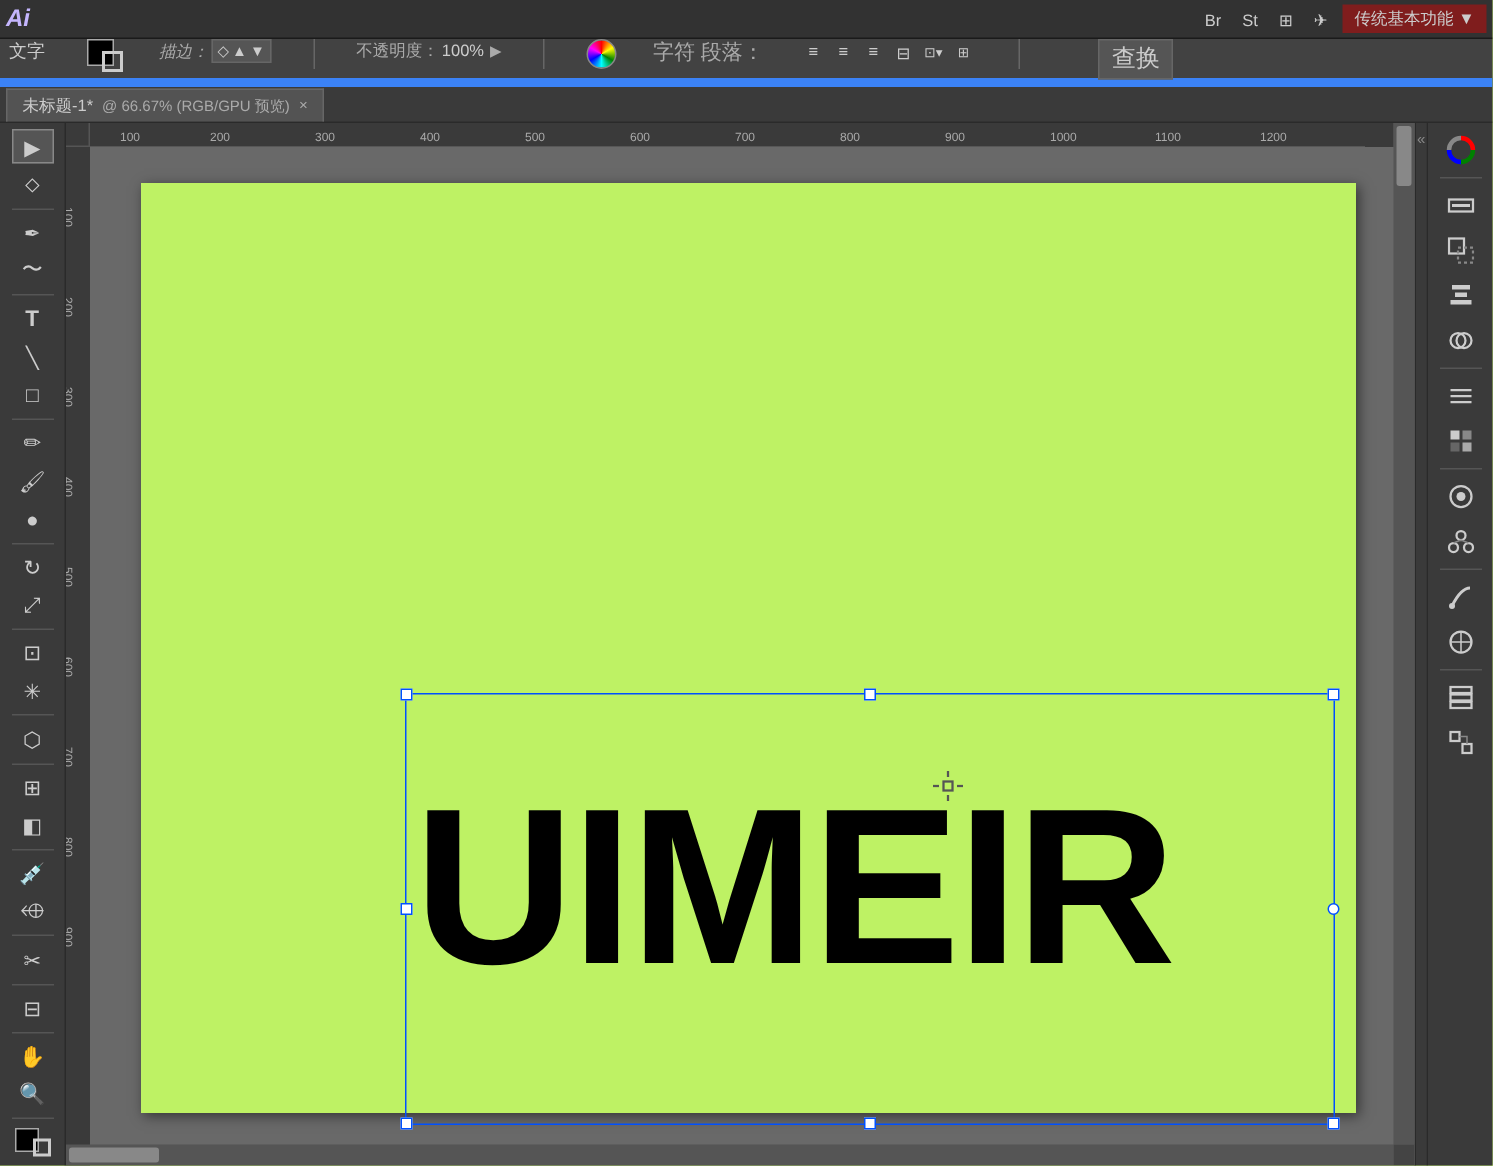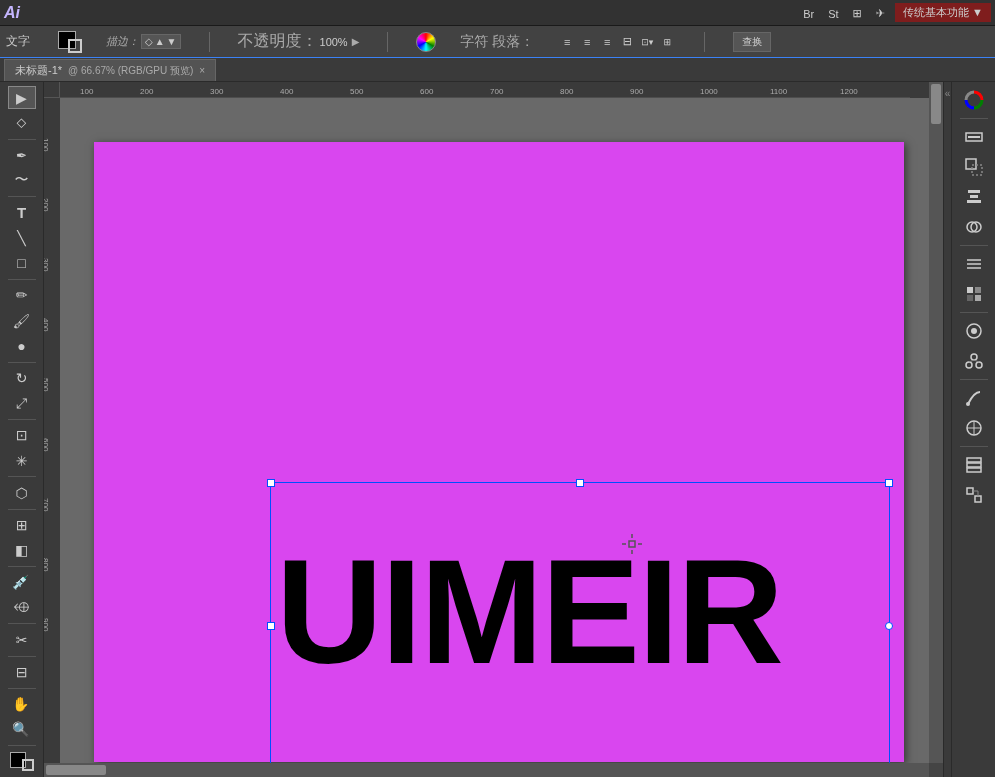--- a/index.html
+++ b/index.html
@@ -58,26 +58,26 @@
       color: #ccc;
       border: none;
       padding: 2px 8px;
       font-size: 11px;
       cursor: pointer;
     }
 
     
     .toolbar-row {
       display: flex;
-      align-items: center;
+      align-items: flex-start;
       background: #424242;
       height: 32px;
       padding: 0 6px;
       gap: 24px;
-      border-bottom: 1px solid #3b82f6;
+      border-bottom: 6px solid #3b82f6;
     }
     .toolbar-label {
       color: #ccc;
       font-size: 12px;
       margin-right: 4px;
     }
     .arrow-btn {
       display: flex;
       align-items: center;
       color: #ccc;
@@ -92,21 +92,21 @@
       display: flex;
       align-items: center;
       gap: 2px;
     }
     .desc-label { color: #aaa; font-size: 11px; font-style: italic; }
     .opacity-control {
       display: flex;
       align-items: center;
       gap: 2px;
     }
-    .opacity-label { color: #aaa; font-size: 16px; }
+    .opacity-label { color: #aaa; font-size: 11px; }
     .toolbar-divider {
       width: 1px;
       height: 20px;
       background: #666;
       margin: 0 4px;
     }
     .font-section {
       display: flex;
       align-items: center;
       gap: 4px;
@@ -126,22 +126,23 @@
       color: #ccc;
       font-size: 11px;
       cursor: pointer;
       border: 1px solid transparent;
     }
     .replace-btn {
       background: #555;
       border: 1px solid #666;
       color: #ccc;
       padding: 2px 8px;
-      font-size: 10px;
-      cursor: pointer;
+      font-size: 16px;
+      cursor: pointer;
+      margin-left: 24px;
     }
     .color-wheel-btn {
       width: 20px;
       height: 20px;
       border-radius: 50%;
       background: conic-gradient(red, yellow, green, cyan, blue, magenta, red);
       cursor: pointer;
       border: 1px solid #888;
     }
 
@@ -291,23 +292,22 @@
       border-bottom: 1px solid #555;
     }
 
     
     .artboard {
       position: absolute;
       top: 40px;
       left: 50px;
       width: 810px;
       height: 620px;
-      background: #d946ef;
+      background: #bef264;
       box-shadow: 2px 2px 8px rgba(0,0,0,0.5);
-      margin-top: 20px;
     }
 
     
     .text-selection {
       position: absolute;
       top: 340px;
       left: 176px;
       width: 620px;
       height: 288px;
       border: 1px solid #0050ff;

